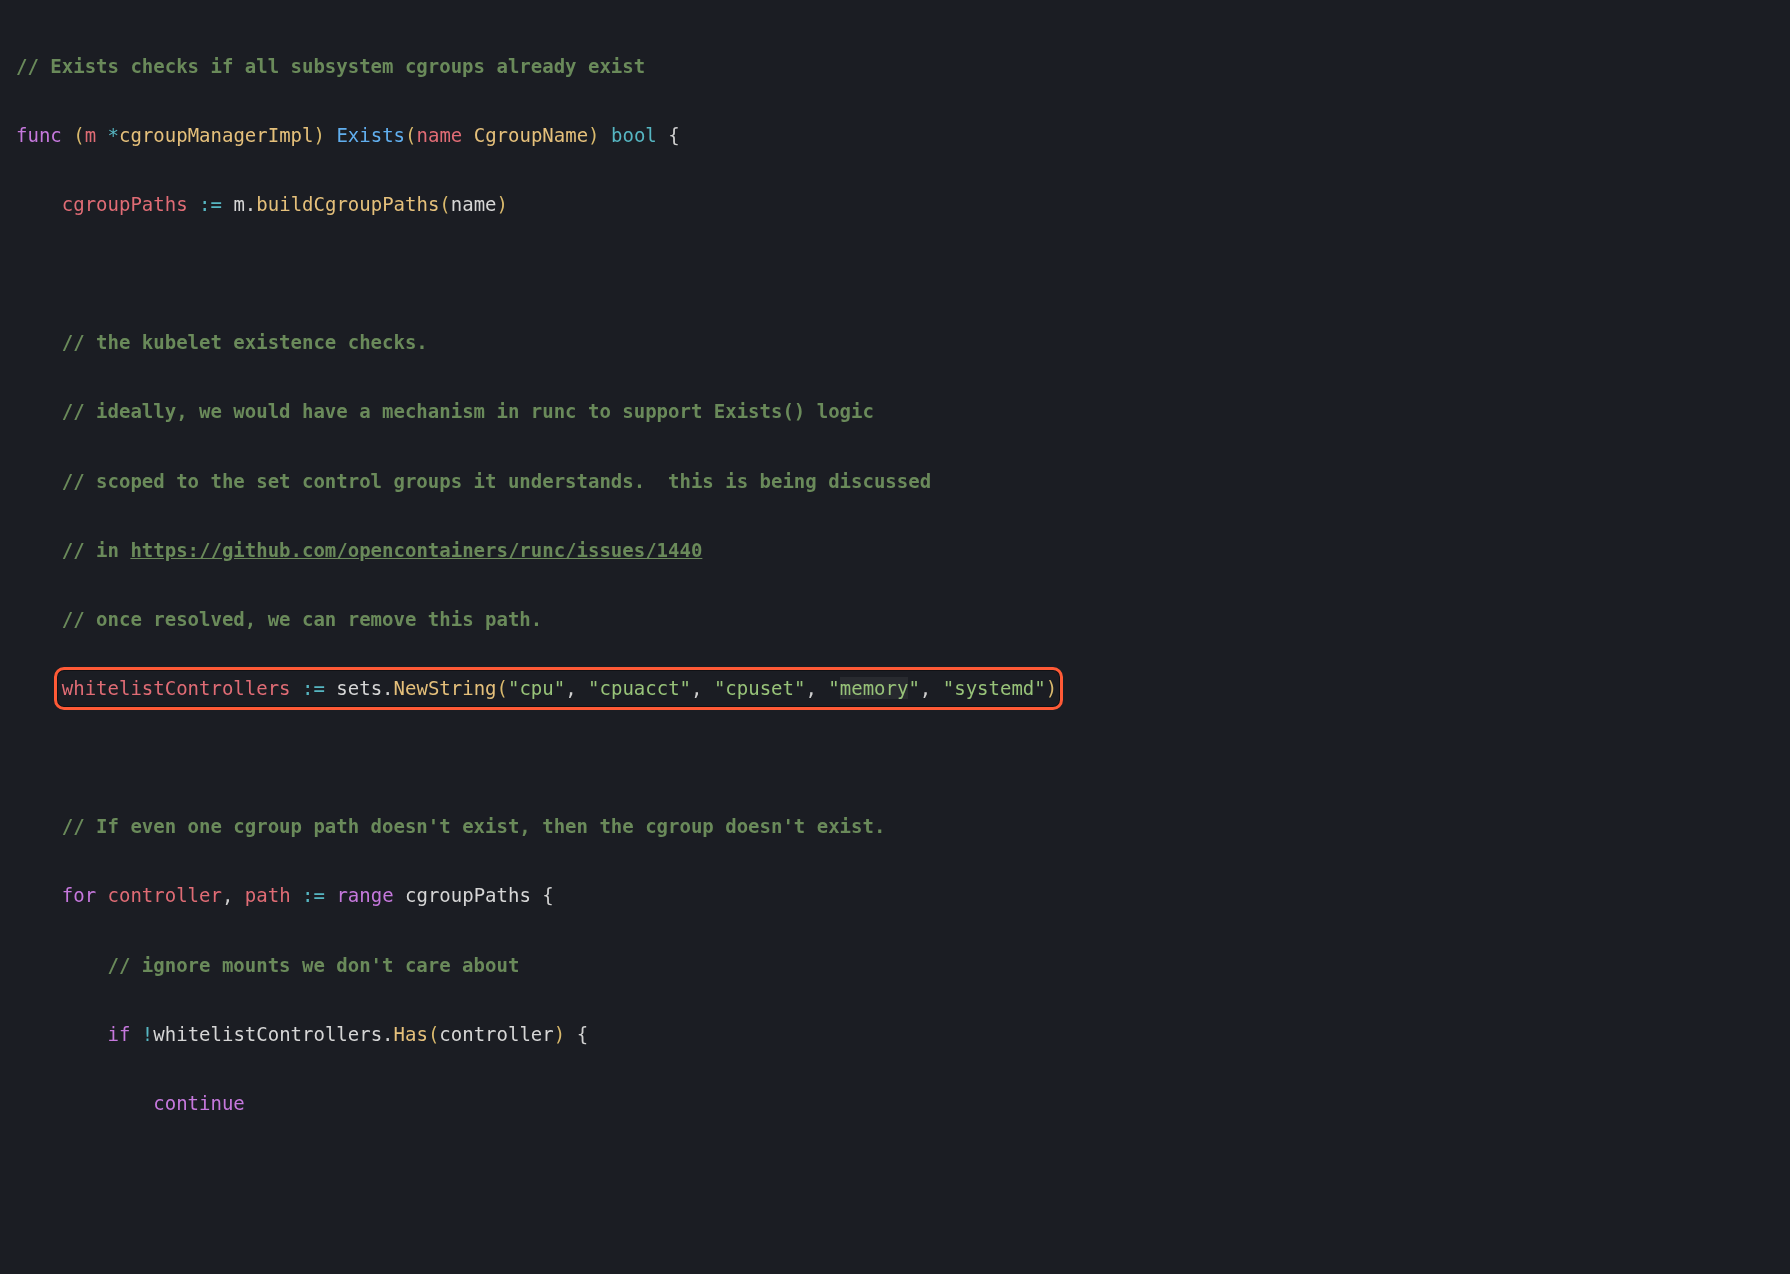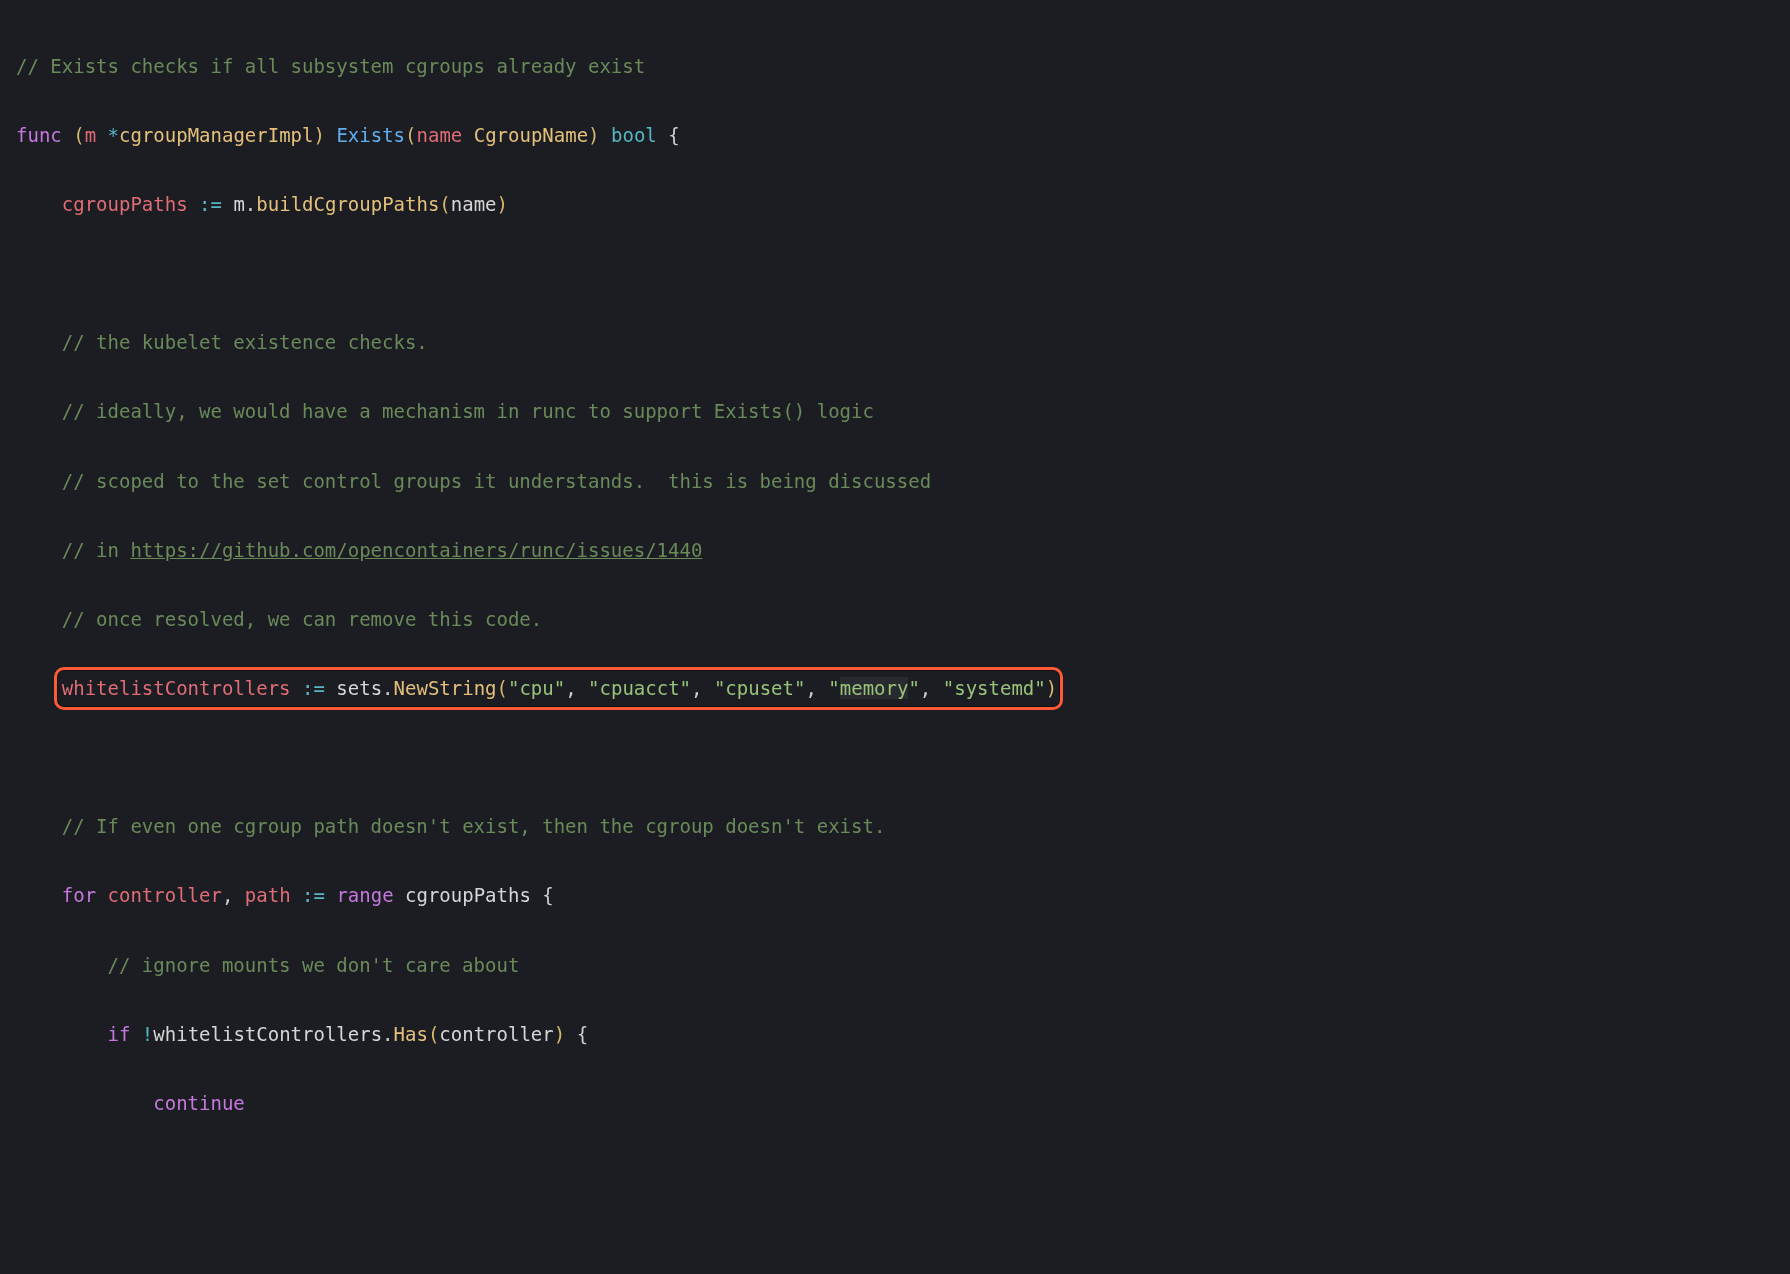--- a/index.html
+++ b/index.html
@@ -10,21 +10,21 @@
     font-size: 19px;
     line-height: 1.82;
     color: #d0d0d0;
     -webkit-font-smoothing: antialiased;
   }
   .editor {
     padding: 14px 16px 24px 16px;
     white-space: pre;
     position: relative;
   }
-  .tok-comment { color: #6a8a5a; font-style: normal; }
+  .tok-comment { color: #6a8a5a; font-style: normal; font-weight: bold; }
   .tok-keyword { color: #c678dd; }
   .tok-type    { color: #e5c07b; }
   .tok-func    { color: #61afef; }
   .tok-ident   { color: #e06c75; }
   .tok-var     { color: #d6d6d6; }
   .tok-op      { color: #56b6c2; }
   .tok-punc    { color: #d0d0d0; }
   .tok-paren   { color: #d9b96c; }
   .tok-string  { color: #98c379; }
   .tok-builtin { color: #56b6c2; }
@@ -56,21 +56,21 @@
 
 <div class="editor">
 <span class="line"><span class="tok-comment">// Exists checks if all subsystem cgroups already exist</span></span>
 <span class="line"><span class="tok-keyword">func</span> <span class="tok-paren">(</span><span class="tok-recv">m</span> <span class="tok-op">*</span><span class="tok-type">cgroupManagerImpl</span><span class="tok-paren">)</span> <span class="tok-func">Exists</span><span class="tok-paren">(</span><span class="tok-ident">name</span> <span class="tok-type">CgroupName</span><span class="tok-paren">)</span> <span class="tok-builtin">bool</span> <span class="tok-punc">{</span></span>
 <span class="line">    <span class="tok-ident">cgroupPaths</span> <span class="tok-op">:=</span> <span class="tok-var">m</span><span class="tok-punc">.</span><span class="tok-call">buildCgroupPaths</span><span class="tok-paren">(</span><span class="tok-var">name</span><span class="tok-paren">)</span></span>
 <span class="line">    </span>
 <span class="line">    <span class="tok-comment">// the kubelet existence checks.</span></span>
 <span class="line">    <span class="tok-comment">// ideally, we would have a mechanism in runc to support Exists() logic</span></span>
 <span class="line">    <span class="tok-comment">// scoped to the set control groups it understands.  this is being discussed</span></span>
 <span class="line">    <span class="tok-comment"><span>// in </span><span class="tok-link">https://github.com/opencontainers/runc/issues/1440</span></span></span>
-<span class="line">    <span class="tok-comment">// once resolved, we can remove this code.</span></span>
+<span class="line">    <span class="tok-comment">// once resolved, we can remove this path.</span></span>
 <span class="line">    <span class="highlight-wrap"><span class="highlight-box"></span><span class="tok-ident">whitelistControllers</span> <span class="tok-op">:=</span> <span class="tok-var">sets</span><span class="tok-punc">.</span><span class="tok-call">NewString</span><span class="tok-paren">(</span><span class="tok-string">"cpu"</span><span class="tok-punc">, </span><span class="tok-string">"cpuacct"</span><span class="tok-punc">, </span><span class="tok-string">"cpuset"</span><span class="tok-punc">, </span><span class="tok-string"><span>"</span><span class="tok-hl">memory</span><span>"</span></span><span class="tok-punc">, </span><span class="tok-string">"systemd"</span><span class="tok-paren">)</span></span></span>
 <span class="line">    </span>
 <span class="line">    <span class="tok-comment">// If even one cgroup path doesn't exist, then the cgroup doesn't exist.</span></span>
 <span class="line">    <span class="tok-keyword">for</span> <span class="tok-ident">controller</span><span class="tok-punc">, </span><span class="tok-ident">path</span> <span class="tok-op">:=</span> <span class="tok-keyword">range</span> <span class="tok-var">cgroupPaths</span> <span class="tok-punc">{</span></span>
 <span class="line">        <span class="tok-comment">// ignore mounts we don't care about</span></span>
 <span class="line">        <span class="tok-keyword">if</span> <span class="tok-op">!</span><span class="tok-var">whitelistControllers</span><span class="tok-punc">.</span><span class="tok-call">Has</span><span class="tok-paren">(</span><span class="tok-var">controller</span><span class="tok-paren">)</span> <span class="tok-punc">{</span></span>
 <span class="line">            <span class="tok-keyword">continue</span></span>
 
 
 

